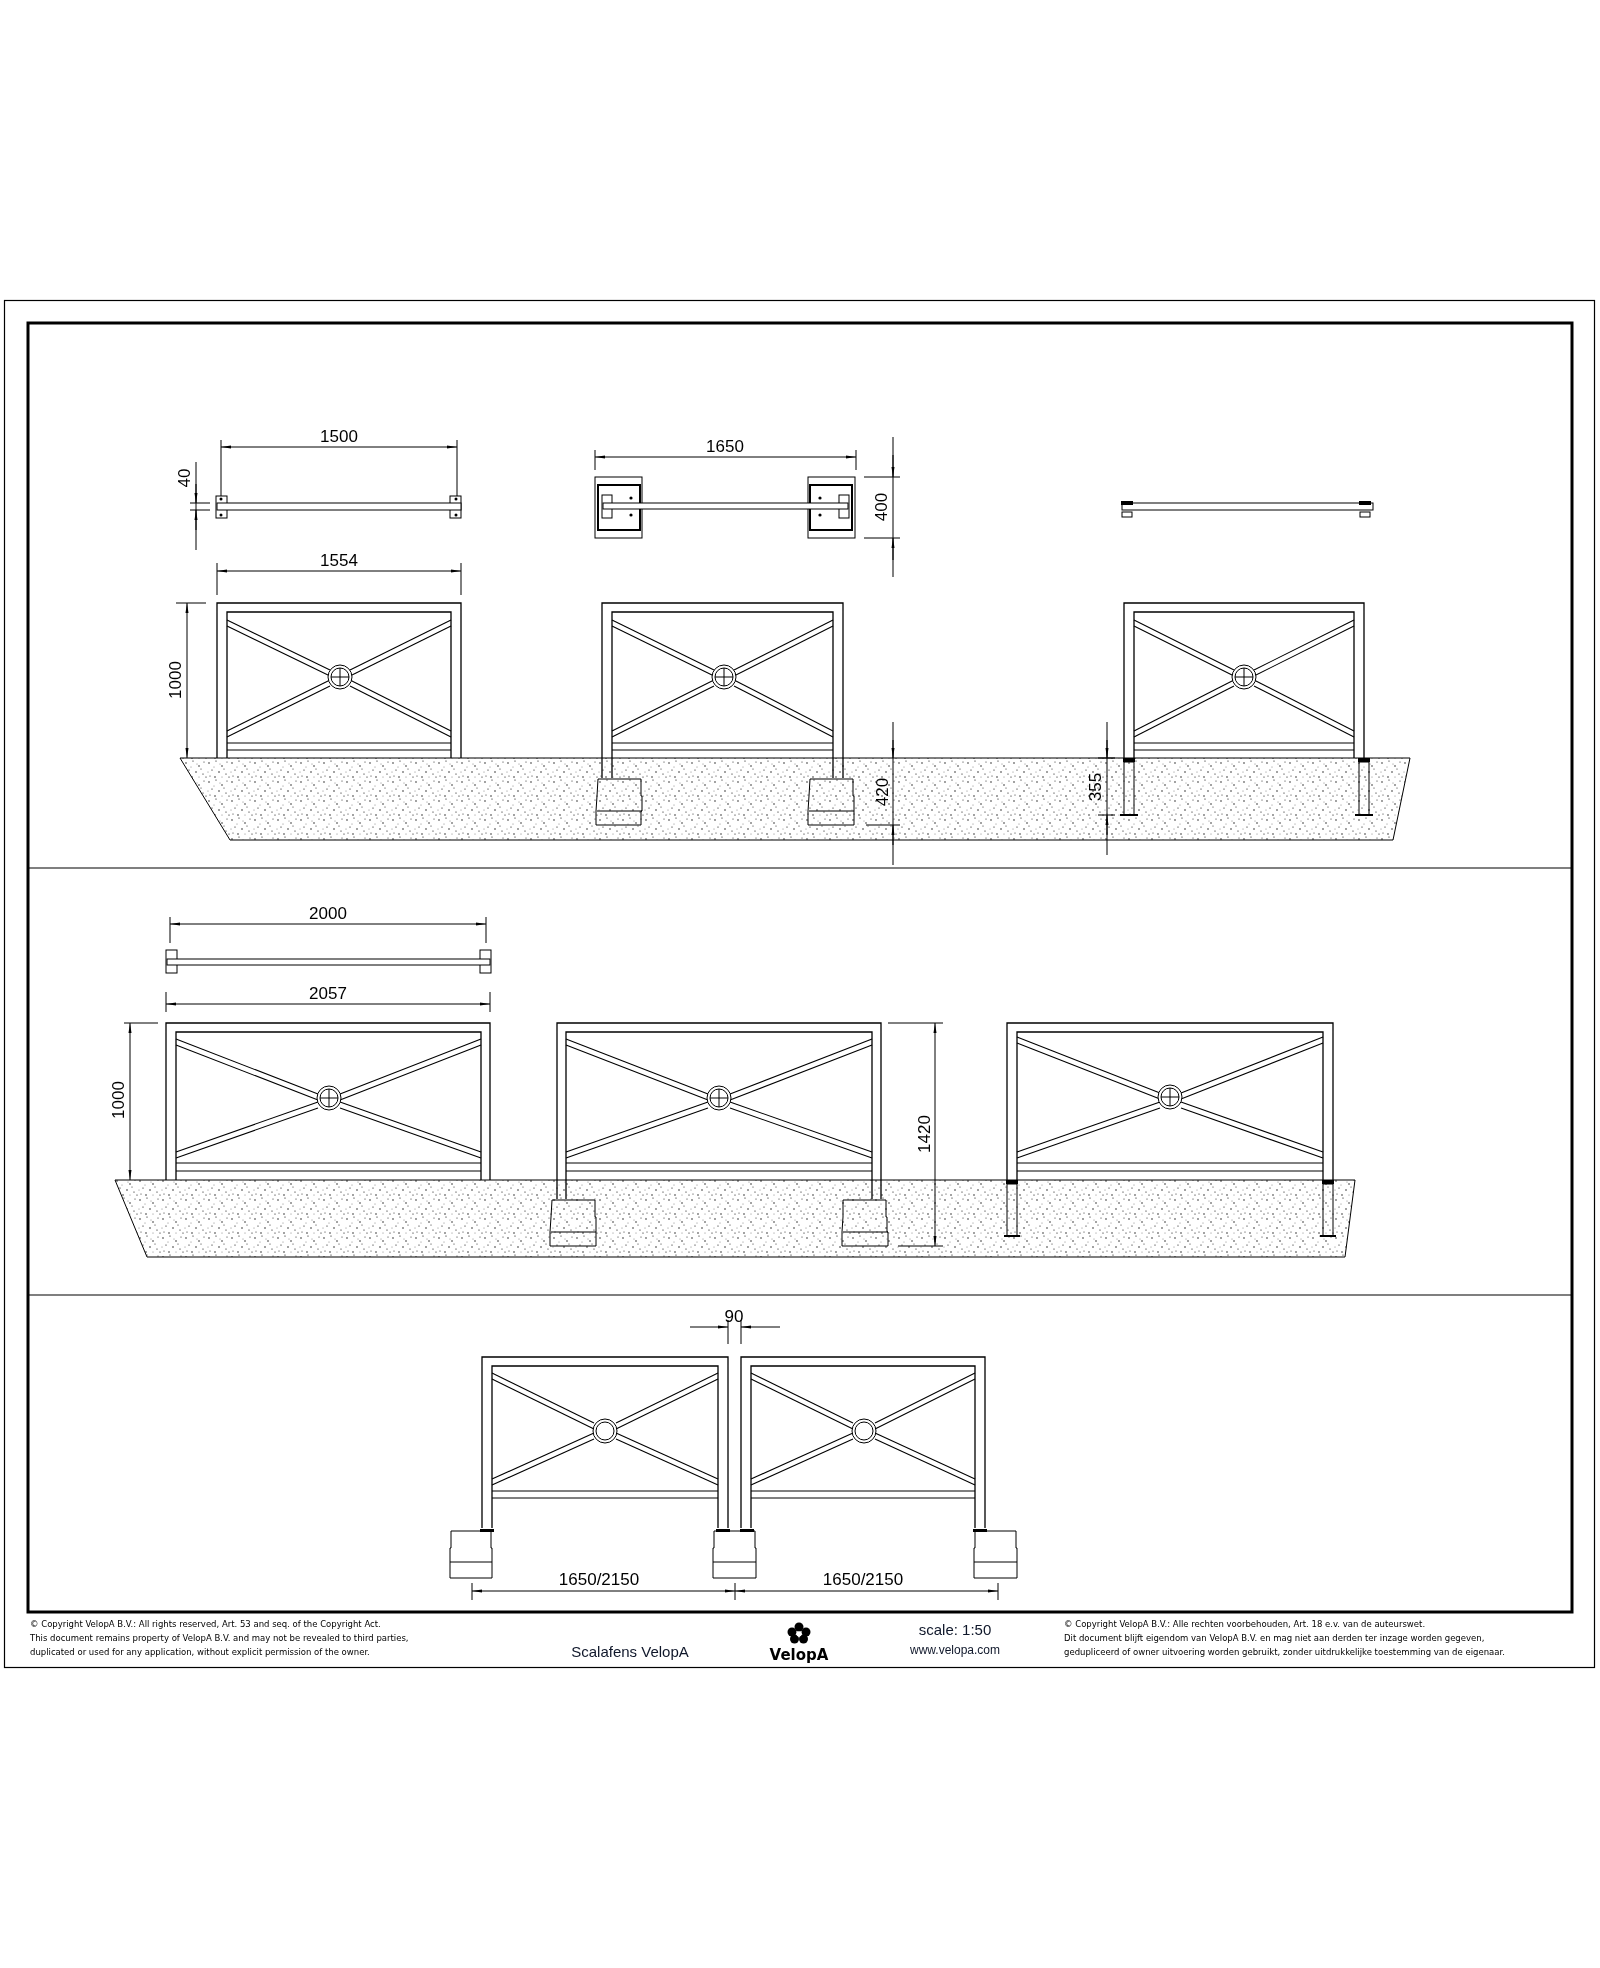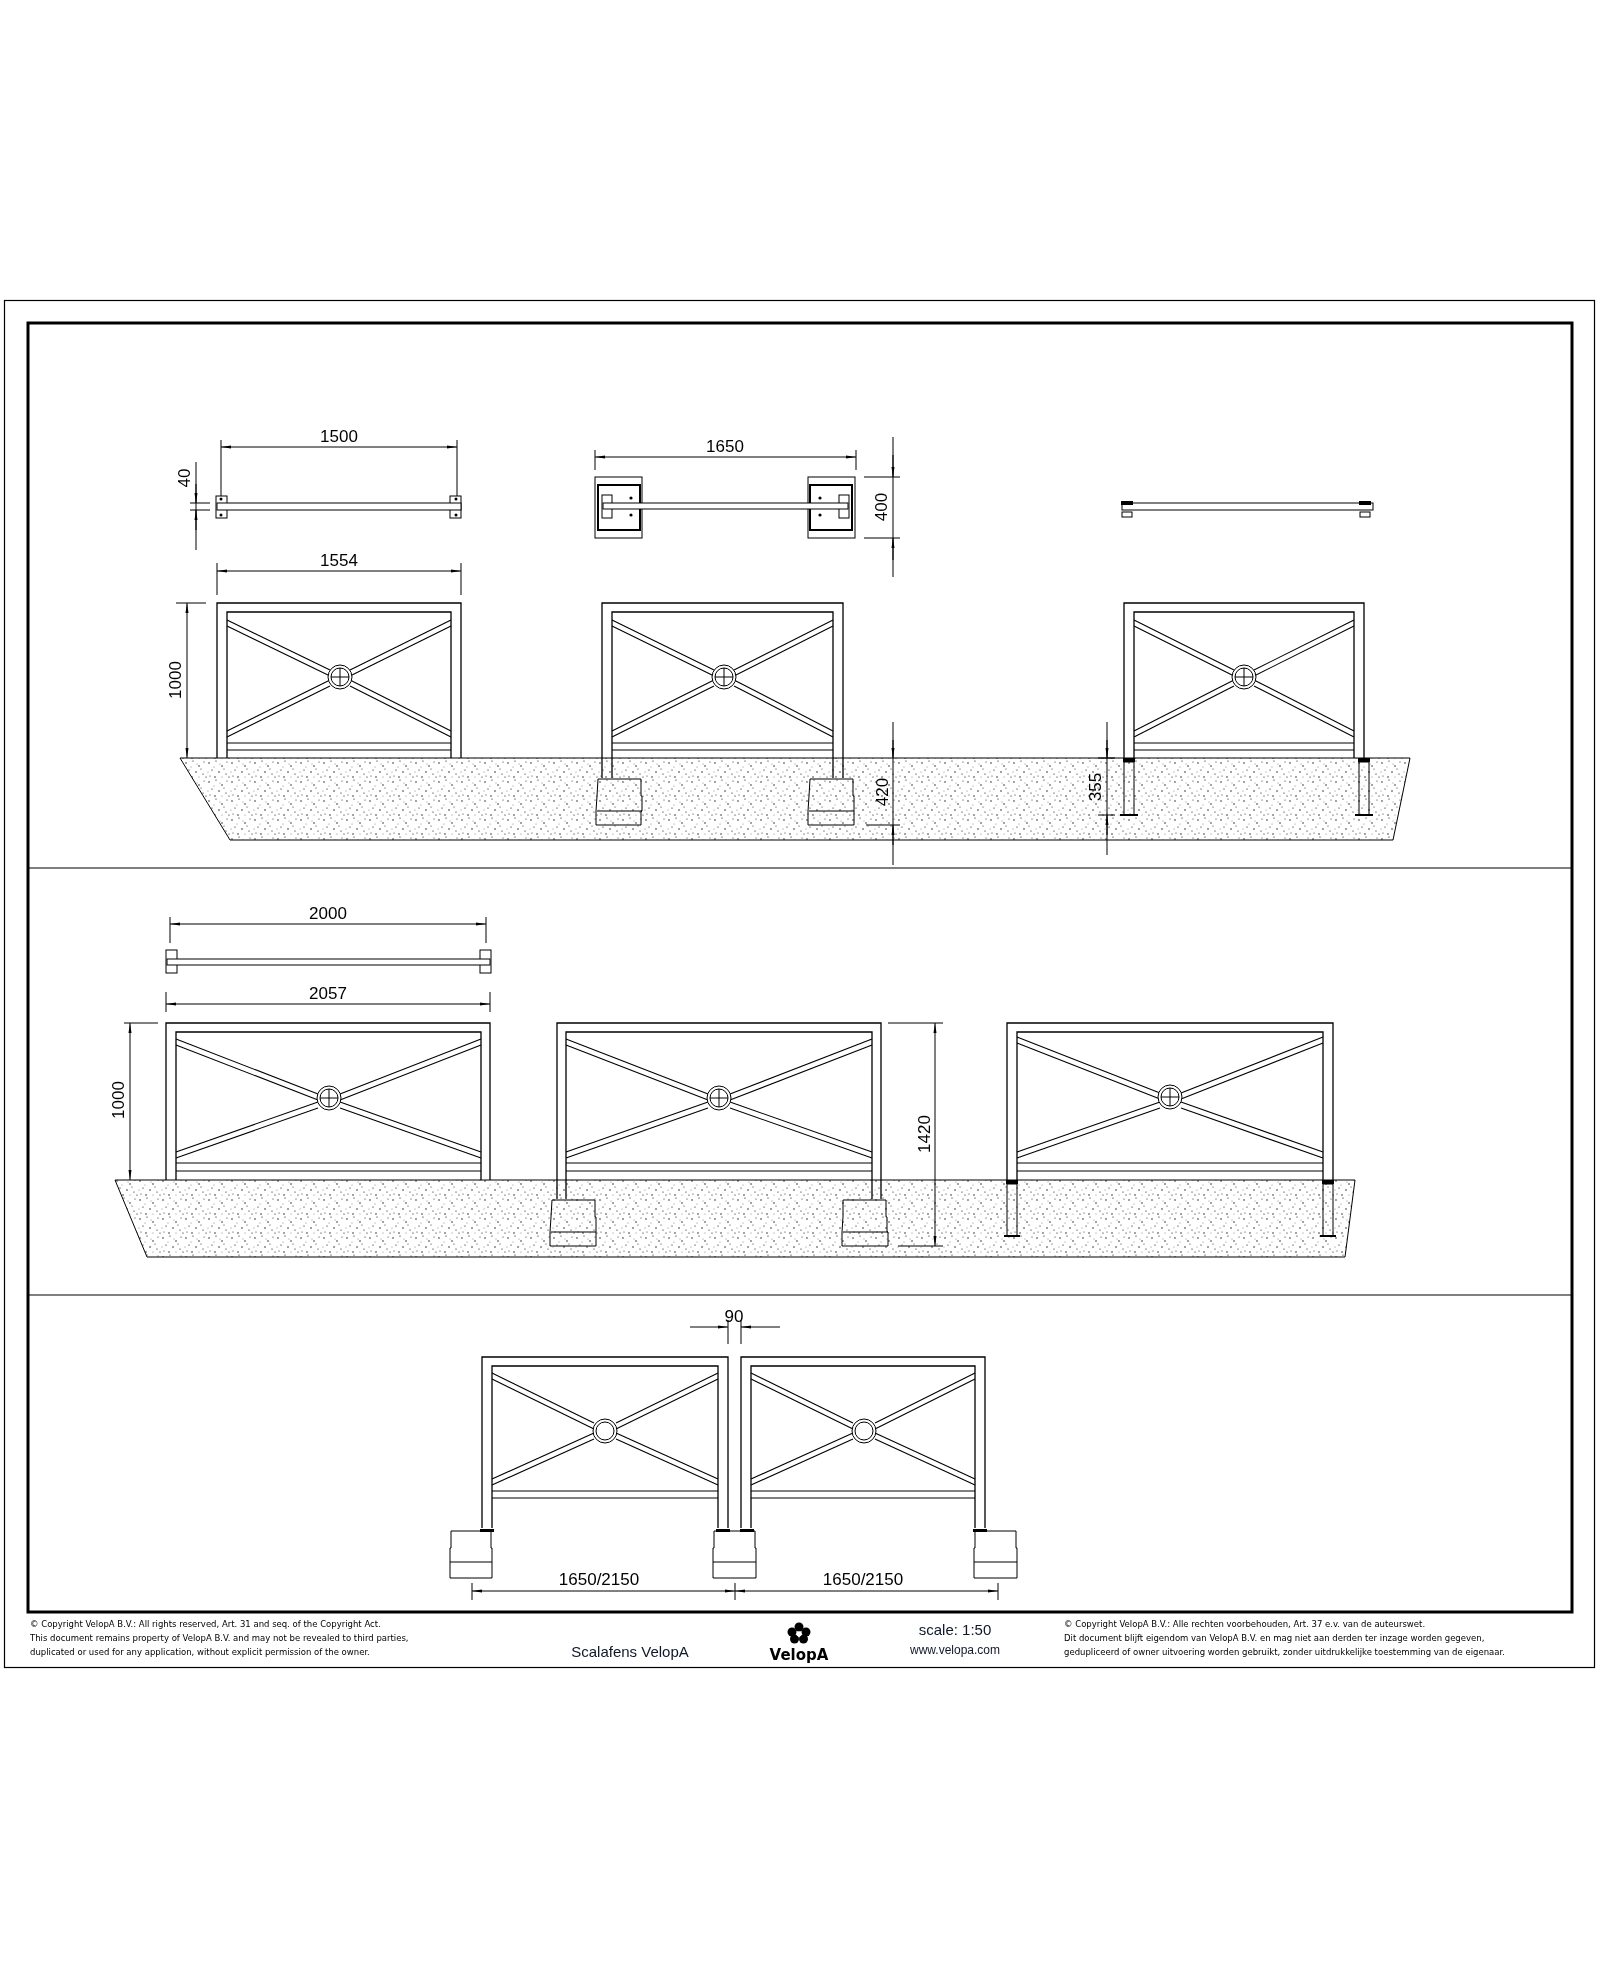--- a/index.html
+++ b/index.html
@@ -351,27 +351,27 @@
     <circle cx="-7" cy="0" r="4.5" fill="#000"></circle>
     <circle cx="7" cy="0" r="4.5" fill="#000"></circle>
     <circle cx="-4.5" cy="7" r="4.5" fill="#000"></circle>
     <circle cx="4.5" cy="7" r="4.5" fill="#000"></circle>
     <circle cx="0" cy="2" r="2.5" fill="#fff"></circle>
   </g>
   <text x="799" y="1660" text-anchor="middle" font-family="DejaVu Sans, sans-serif" font-weight="bold" font-size="15">VelopA</text>
 </svg>
 
 <div class="ftxt" style="left:30px; top:1617px;">
-  <div>©  Copyright VelopA B.V.: All rights reserved, Art. 31 and seq. of the Copyright Act.</div>
+  <div>©  Copyright VelopA B.V.: All rights reserved, Art. 53 and seq. of the Copyright Act.</div>
   <div>This document remains property of VelopA B.V. and may not be revealed to third parties,</div>
   <div>duplicated or used for any application, without explicit permission of the owner.</div>
 </div>
 
 <div class="fcenter" style="left:540px; top:1643px; width:180px; font-size:15px;">Scalafens VelopA</div>
 
 <div class="fcenter" style="left:880px; top:1621px; width:150px; font-size:15px;">scale: 1:50</div>
 <div class="fcenter" style="left:870px; top:1643px; width:170px; font-size:12px;">www.velopa.com</div>
 
 <div class="ftxt" style="left:1064px; top:1617px;">
-  <div>©  Copyright VelopA B.V.: Alle rechten voorbehouden, Art. 37 e.v. van de auteurswet.</div>
+  <div>©  Copyright VelopA B.V.: Alle rechten voorbehouden, Art. 18 e.v. van de auteurswet.</div>
   <div>Dit document blijft eigendom van VelopA B.V. en mag niet aan derden ter inzage worden gegeven,</div>
   <div>gedupliceerd of owner uitvoering worden gebruikt, zonder uitdrukkelijke toestemming van de eigenaar.</div>
 </div>
 
 </body></html>

